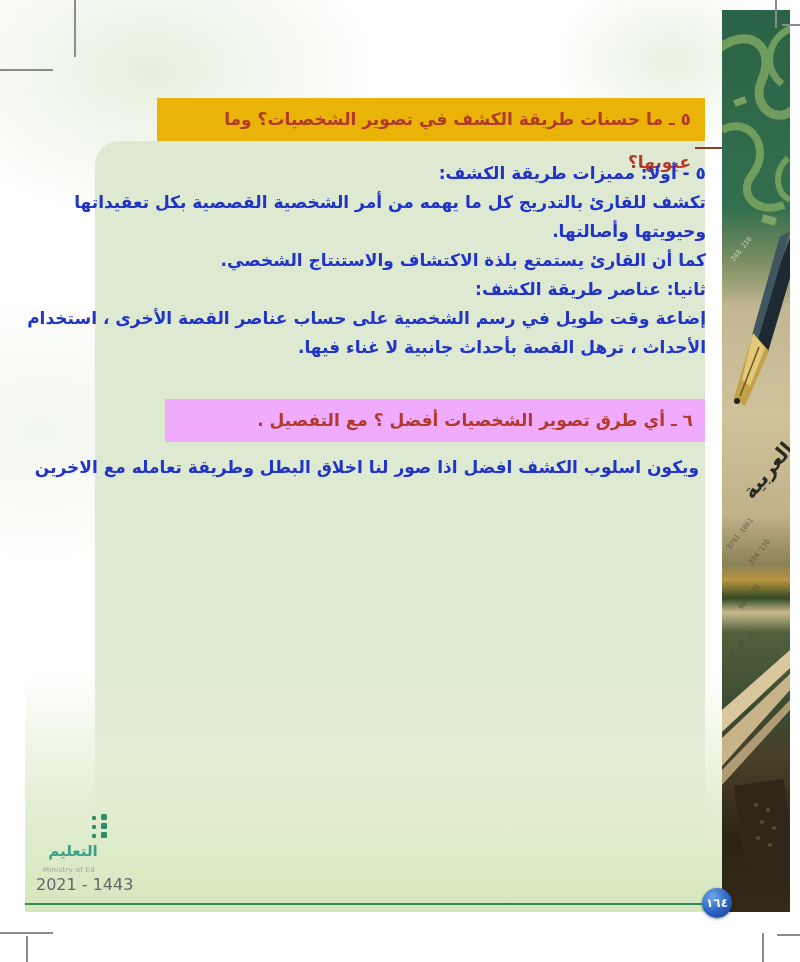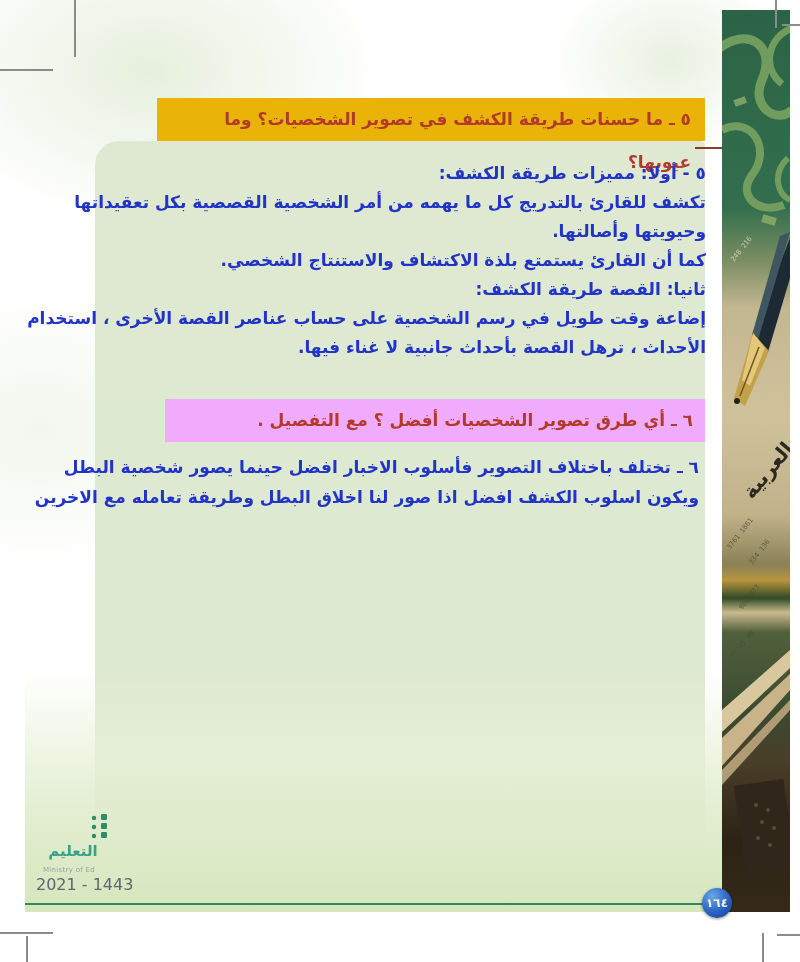--- a/index.html
+++ b/index.html
@@ -76,29 +76,28 @@
 
   <div class="band band5">٥ ـ ما حسنات طريقة الكشف في تصوير الشخصيات؟ وما عيوبها؟</div>
 
   <div class="leader"></div>
 
   <div class="answer a5" dir="rtl">
     <div class="ln">٥ - أولا: مميزات طريقة الكشف:</div>
     <div class="ln">تكشف للقارئ بالتدريج كل ما يهمه من أمر الشخصية القصصية بكل تعقيداتها</div>
     <div class="ln">وحيويتها وأصالتها.</div>
     <div class="ln">كما أن القارئ يستمتع بلذة الاكتشاف والاستنتاج الشخصي.</div>
-    <div class="ln">ثانيا: القصة طريقة الكشف:</div>
+    <div class="ln">ثانيا: عناصر طريقة الكشف:</div>
     <div class="ln">إضاعة وقت طويل في رسم الشخصية على حساب عناصر القصة الأخرى ، استخدام</div>
     <div class="ln">الأحداث ، ترهل القصة بأحداث جانبية لا غناء فيها.</div>
   </div>
 
   <div class="band band6">٦ ـ أي طرق تصوير الشخصيات أفضل ؟ مع التفصيل .</div>
 
   <div class="answer a6" dir="rtl">
-    <div class="ln">٦ ـ تختلف باختلاف التصوير فأسلوب الاخبار افضل حينما يصور شخصية البطل</div>
     <div class="ln">ويكون اسلوب الكشف افضل اذا صور لنا اخلاق البطل وطريقة تعامله مع الاخرين</div>
   </div>
 
   <div class="footer-grad"></div>
   <div class="rule"></div>
 
   <svg class="logo-dots" width="24" height="30" viewBox="0 0 24 30">
     <g fill="#2f8c6a">
       <circle cx="4" cy="6" r="2.2"></circle>
         <circle cx="4" cy="15" r="2.2"></circle>

